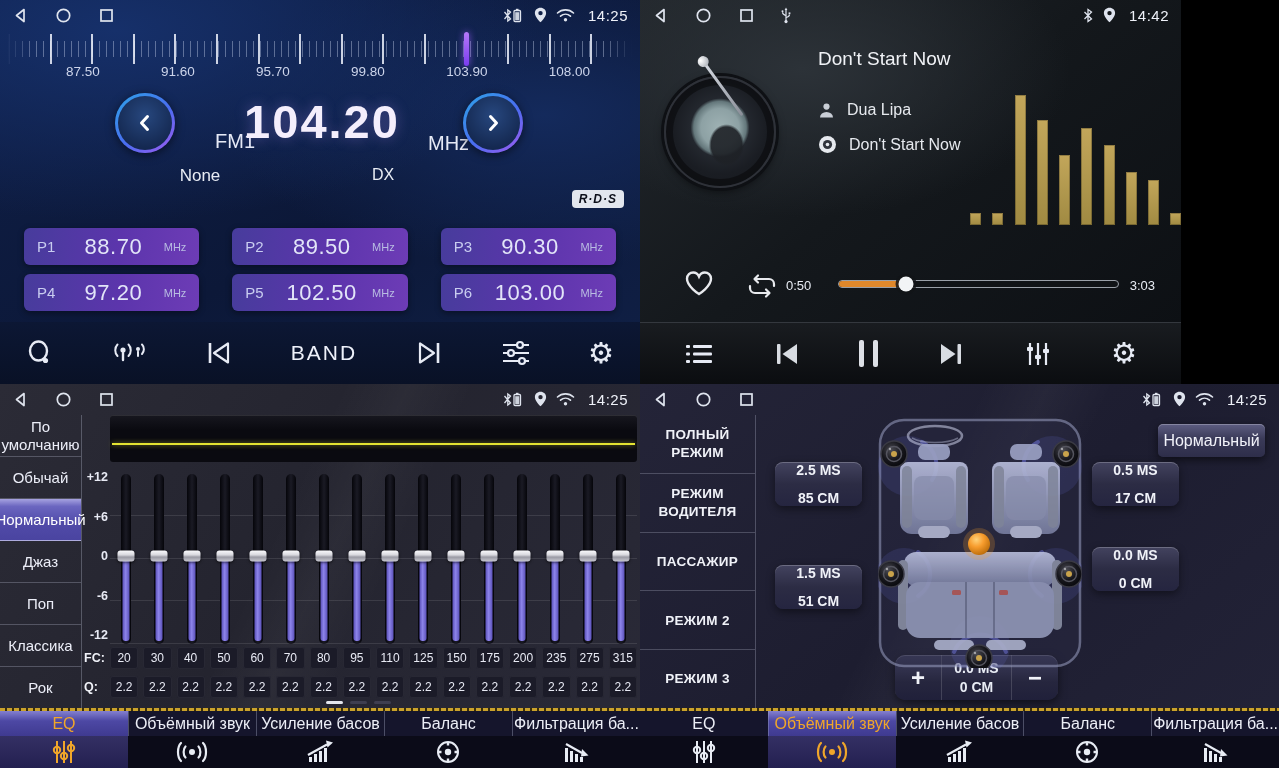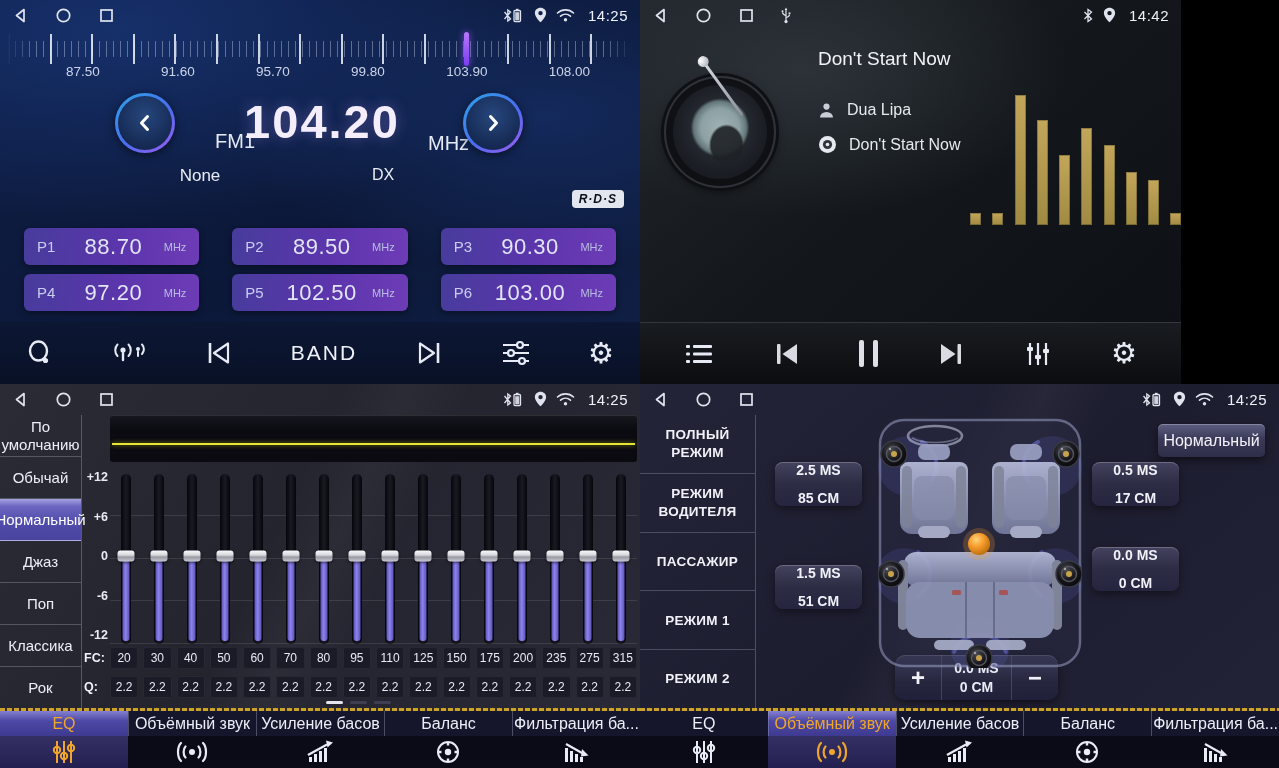--- a/index.html
+++ b/index.html
@@ -449,20 +449,37 @@
         <div class="vbar" style="height: 97px;"></div>
         <div class="vbar" style="height: 80px;"></div>
         <div class="vbar" style="height: 53px;"></div>
         <div class="vbar" style="height: 45px;"></div>
         <div class="vbar" style="height: 12px;"></div>
         <div class="vbar" style="height: 12px;"></div>
         <div class="vbar" style="height: 12px;"></div>
         <div class="vbar" style="height: 12px;"></div>
       </div>
 
+    <div class="progress-row">
+      <button class="heart"><svg width="30" height="27" viewBox="0 0 30 27" fill="none" stroke="currentColor" stroke-width="2.4">
+            <path d="M15 24 C15 24 3 16.5 3 8.8 C3 4.9 6 2.5 9.2 2.5 C11.8 2.5 14 4.2 15 6.5 C16 4.2 18.2 2.5 20.8 2.5 C24 2.5 27 4.9 27 8.8 C27 16.5 15 24 15 24 Z"></path>
+          </svg></button>
+      <button class="repeat"><svg width="32" height="26" viewBox="0 0 32 26" fill="none" stroke="currentColor" stroke-width="2.2" stroke-linecap="round" stroke-linejoin="round">
+            <path d="M9 6 H23 a5 5 0 0 1 5 5 v2"></path>
+            <path d="M23 20 H9 a5 5 0 0 1 -5 -5 v-2"></path>
+            <path d="M12 2.5 L8.5 6 L12 9.5"></path>
+            <path d="M20 16.5 L23.5 20 L20 23.5"></path>
+          </svg></button>
+      <span class="time-elapsed">0:50</span>
+      <div class="progress-track">
+        <div class="progress-fill" style="width: 24%;"></div>
+        <div class="progress-thumb" style="left: 24%;"></div>
+      </div>
+      <span class="time-total">3:03</span>
+    </div>
 
     <footer class="toolbar player-toolbar">
       <button class="tool-btn">
           <svg width="30" height="24" viewBox="0 0 30 24" fill="currentColor">
             <rect x="2" y="3" width="4" height="3" rx="1"></rect>
             <rect x="9" y="3" width="19" height="3" rx="1"></rect>
             <rect x="2" y="10.5" width="4" height="3" rx="1"></rect>
             <rect x="9" y="10.5" width="19" height="3" rx="1"></rect>
             <rect x="2" y="18" width="4" height="3" rx="1"></rect>
             <rect x="9" y="18" width="19" height="3" rx="1"></rect>
@@ -824,22 +841,22 @@
           </span>
         <span class="sb-time">14:25</span>
       </div>
     </header>
 
     <aside class="mode-sidebar">
 
     <div class="mode-item">ПОЛНЫЙ РЕЖИМ</div>
         <div class="mode-item">РЕЖИМ ВОДИТЕЛЯ</div>
         <div class="mode-item">ПАССАЖИР</div>
-        <div class="mode-item">РЕЖИМ 1</div>
         <div class="mode-item">РЕЖИМ 2</div>
+        <div class="mode-item">РЕЖИМ 3</div>
       </aside>
 
     <button class="profile-btn">Нормальный</button>
 
     <button class="delay-btn delay-fl">
       <span>2.5 MS</span>
       <span>85 CM</span>
     </button>
     <button class="delay-btn delay-rl">
       <span>1.5 MS</span>

